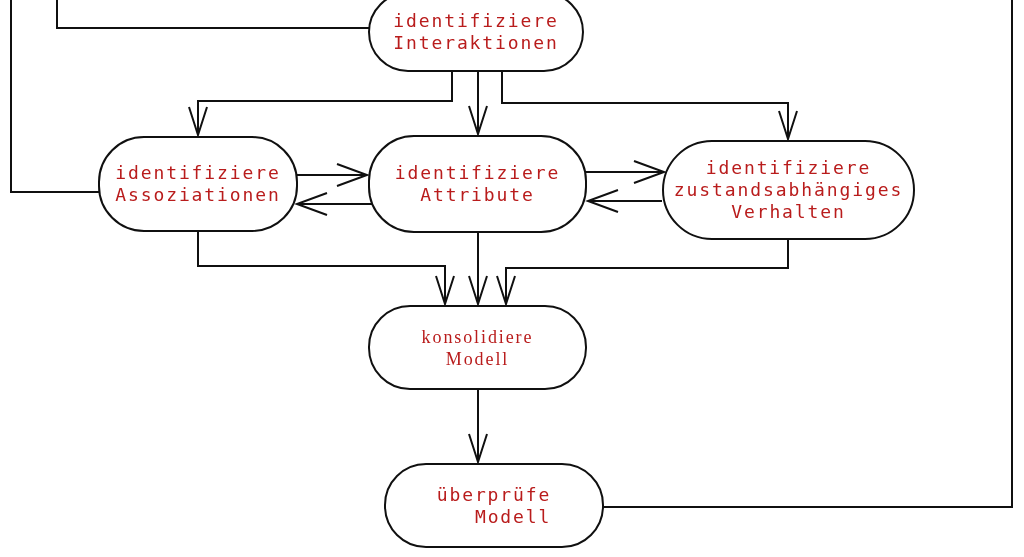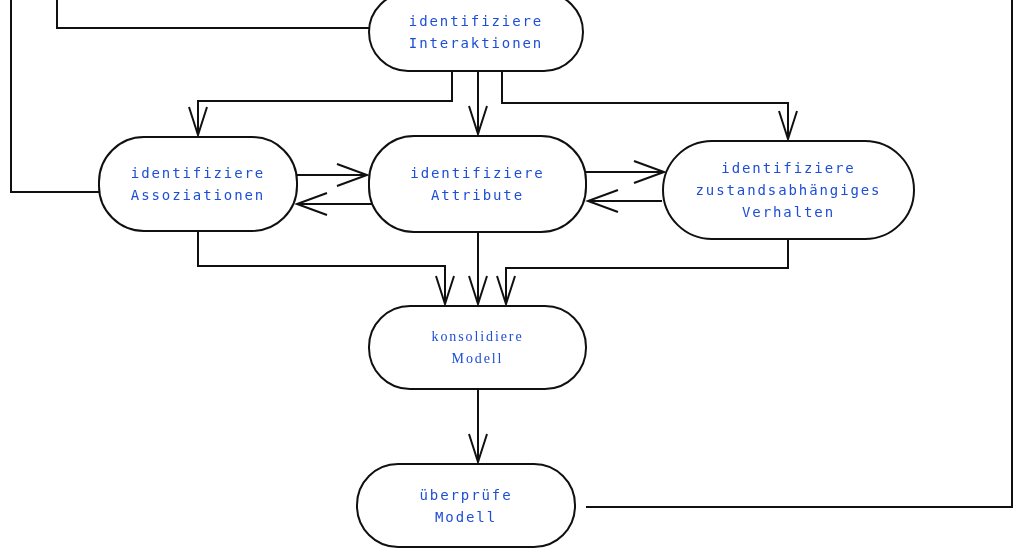--- a/index.html
+++ b/index.html
@@ -33,31 +33,31 @@
     background: #ffffff;
     border: 2px solid #101010;
     border-radius: 46px;
     display: flex;
     align-items: center;
     justify-content: center;
     text-align: center;
   }
   .node-label {
     white-space: pre-line;
-    font-size: 14px;
+    font-size: 18px;
     line-height: 22px;
     letter-spacing: 1.9px;
-    color: #1d4ed8;
+    color: #b91c1c;
   }
   .n-interaktionen { left: 368px; top: -8px;  width: 216px; height: 80px;  border-radius: 40px; }
   .n-assoziationen { left: 98px;  top: 136px; width: 200px; height: 96px; }
   .n-attribute     { left: 368px; top: 135px; width: 219px; height: 98px; }
   .n-verhalten     { left: 662px; top: 140px; width: 253px; height: 100px; border-radius: 50px; }
   .n-konsolidiere  { left: 368px; top: 305px; width: 219px; height: 85px;  border-radius: 42px; font-family: Liberation Serif, serif; }
-  .n-ueberpruefe   { left: 356px; top: 463px; width: 220px; height: 85px;  border-radius: 42px; }
+  .n-ueberpruefe   { left: 384px; top: 463px; width: 220px; height: 85px;  border-radius: 42px; text-align: right; }
 </style>
 </head>
 <body>
 
 <div id="stage">
 
   <svg id="edge-layer" viewBox="0 0 1024 557" xmlns="http://www.w3.org/2000/svg">
 
     <g>
       <path d="M11 0 V192 H100"></path>

